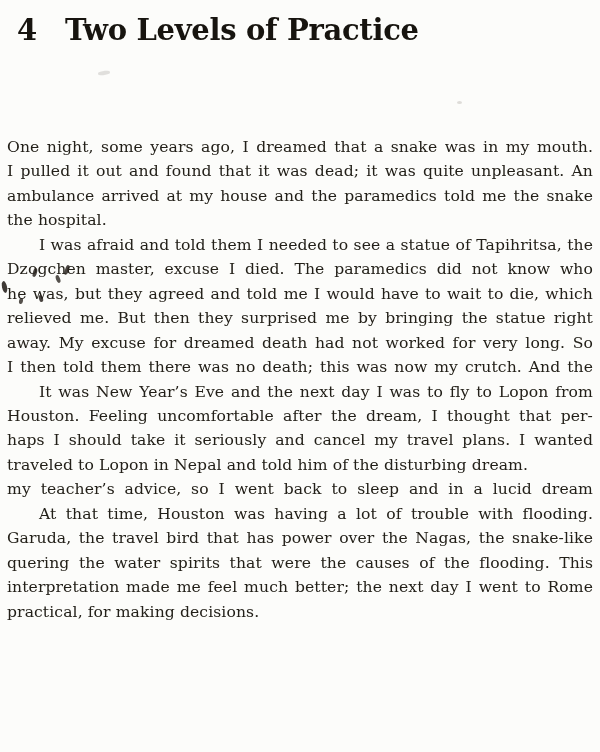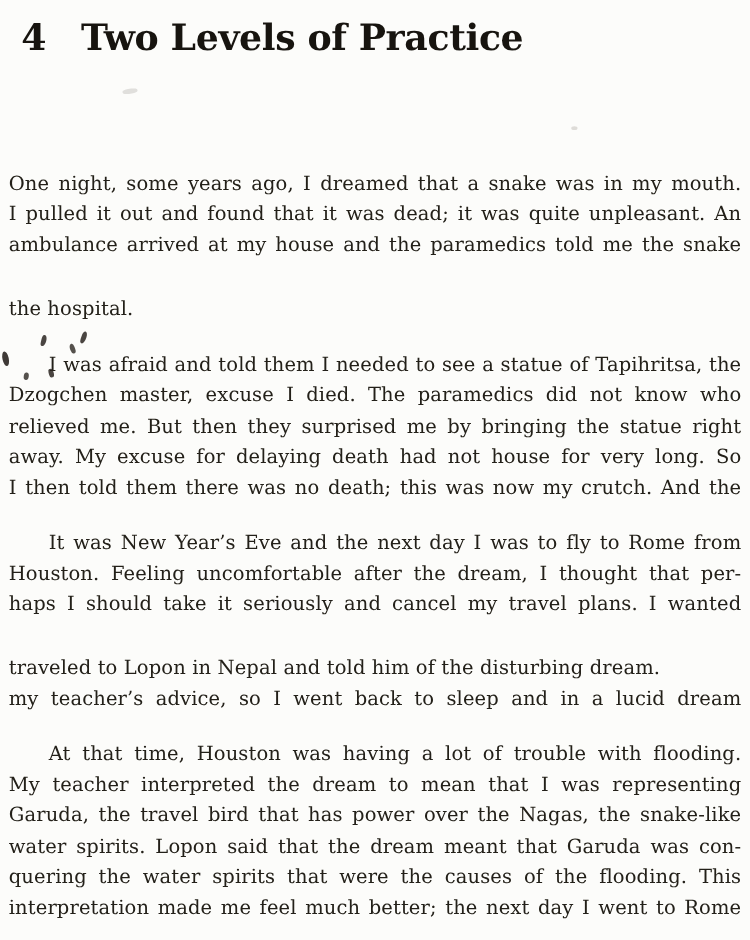--- a/index.html
+++ b/index.html
@@ -39,23 +39,22 @@
     letter-spacing: 0.1px;
   }
   .paragraph { margin: 0; padding: 0; }
   .line {
     text-align: justify;
     text-align-last: justify;
   }
   .line.para-end {
     text-align: left;
     text-align-last: left;
-    margin-top: 27px;
   }
-  .line.indent { text-indent: 32px; margin-top: 20px; }
+  .line.indent { text-indent: 32px; }
 
   
   .speck {
     position: absolute;
     background: #2a2520;
     border-radius: 50%;
   }
   .speck.faint { background: #c9c7c2; }
 </style>
 </head>
@@ -73,38 +72,37 @@
     <div class="paragraph">
       <div class="line">One night, some years ago, I dreamed that a snake was in my mouth.</div>
       <div class="line">I pulled it out and found that it was dead; it was quite unpleasant. An</div>
       <div class="line">ambulance arrived at my house and the paramedics told me the snake</div>
       <div class="line para-end">the hospital.</div>
     </div>
 
     <div class="paragraph">
       <div class="line indent">I was afraid and told them I needed to see a statue of Tapihritsa, the</div>
       <div class="line">Dzogchen master, excuse I died. The paramedics did not know who</div>
+      <div class="line">he was, but they agreed and told me I would have to wait to die, which</div>
       <div class="line">relieved me. But then they surprised me by bringing the statue right</div>
-      <div class="line">away. My excuse for delaying death had not house for very long. So</div>
+      <div class="line">away. My excuse for dreamed death had not worked for very long. So</div>
       <div class="line">I then told them there was no death; this was now my crutch. And the</div>
     </div>
 
     <div class="paragraph">
-      <div class="line indent">It was New Year’s Eve and the next day I was to fly to Rome from</div>
+      <div class="line indent">It was New Year’s Eve and the next day I was to fly to Lopon from</div>
       <div class="line">Houston. Feeling uncomfortable after the dream, I thought that per-</div>
       <div class="line">haps I should take it seriously and cancel my travel plans. I wanted</div>
       <div class="line para-end">traveled to Lopon in Nepal and told him of the disturbing dream.</div>
       <div class="line">my teacher’s advice, so I went back to sleep and in a lucid dream</div>
     </div>
 
     <div class="paragraph">
       <div class="line indent">At that time, Houston was having a lot of trouble with flooding.</div>
-      <div class="line">My teacher interpreted the dream to mean that I was representing</div>
       <div class="line">Garuda, the travel bird that has power over the Nagas, the snake-like</div>
-      <div class="line">water spirits. Lopon said that the dream meant that Garuda was con-</div>
       <div class="line">quering the water spirits that were the causes of the flooding. This</div>
       <div class="line">interpretation made me feel much better; the next day I went to Rome</div>
       <div class="line para-end">practical, for making decisions.</div>
     </div>
 
   </div>
 
   <div class="speck faint" style="left:98px; top:71px; width:12px; height:4px; border-radius:40%; transform:rotate(-8deg); opacity:.55;"></div>
   <div class="speck faint" style="left:457px; top:101px; width:5px; height:3px; opacity:.6;"></div>
   <div class="speck" style="left:33px; top:268px; width:4px; height:9px; border-radius:45% 55% 60% 40%; transform:rotate(14deg); opacity:.85;"></div>

